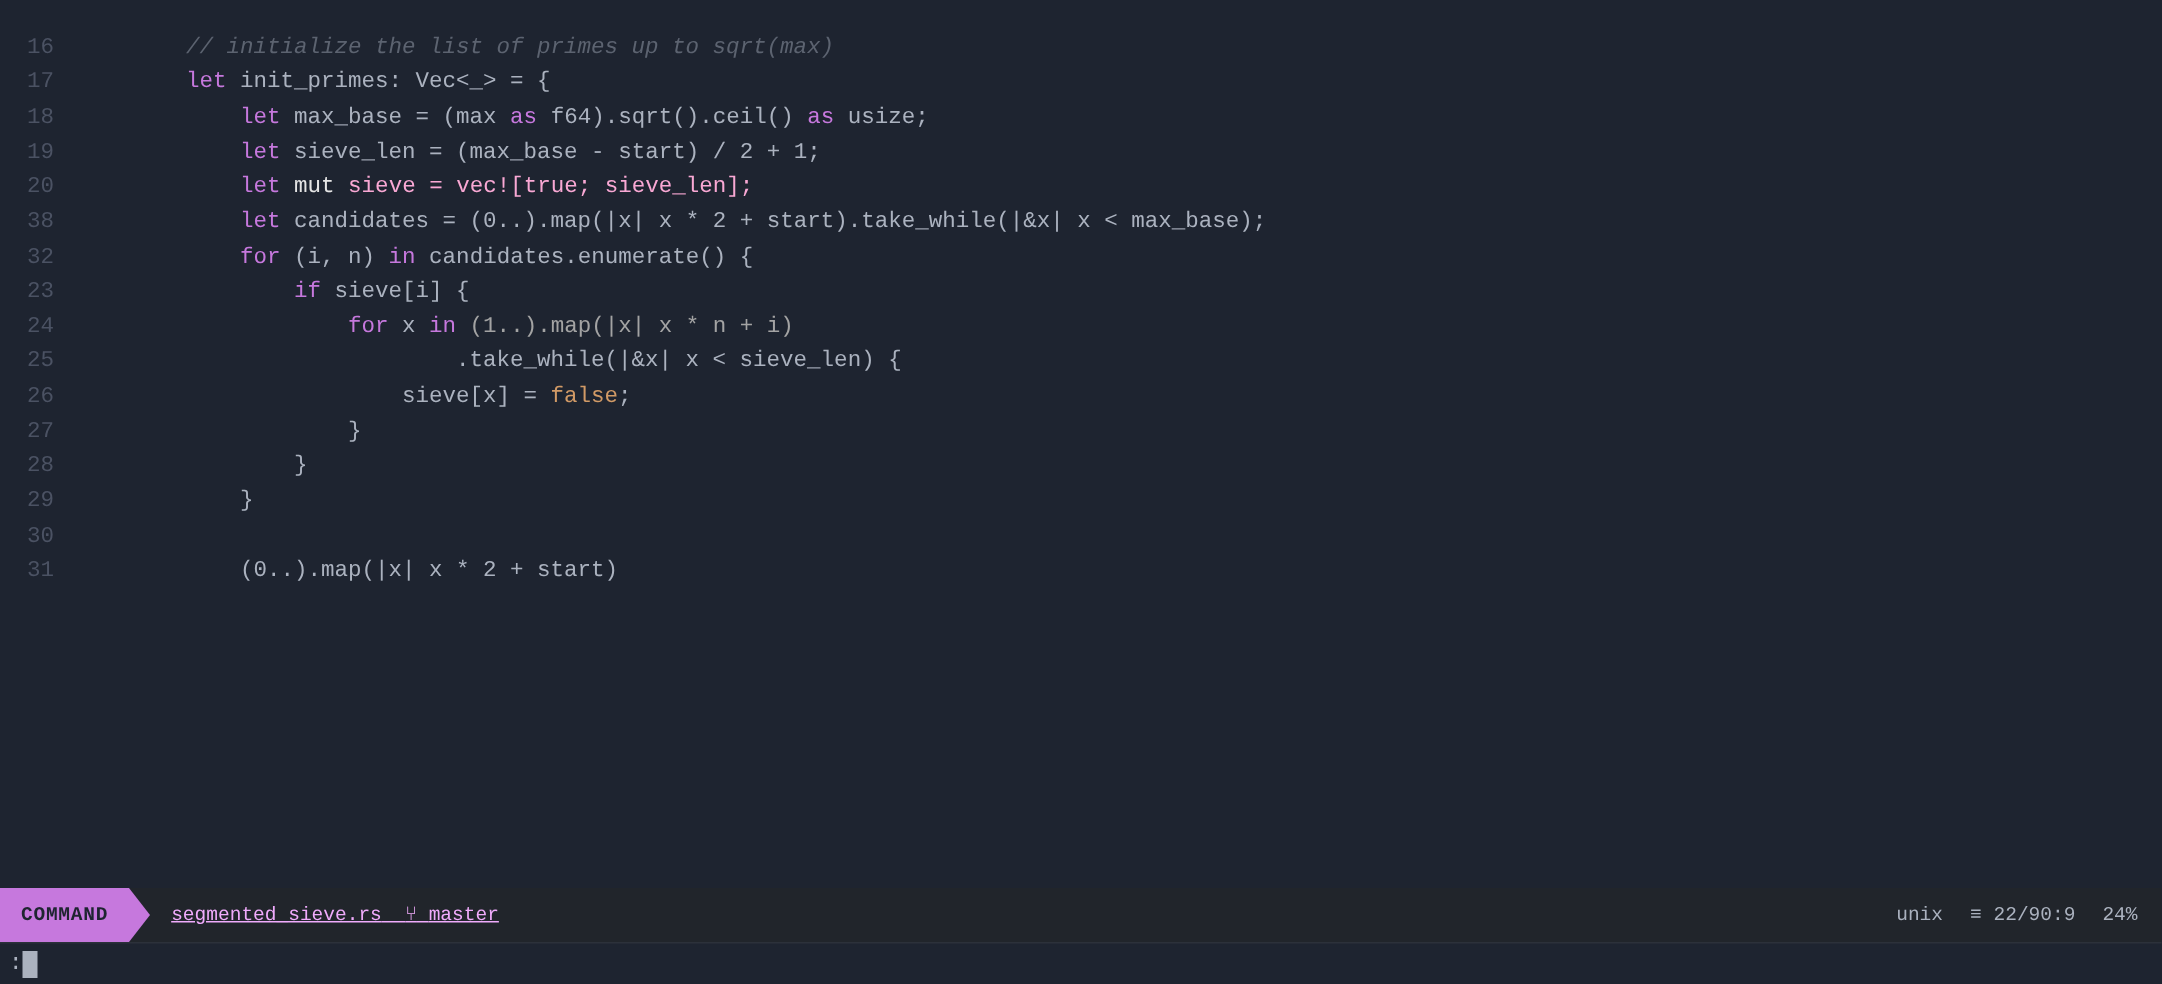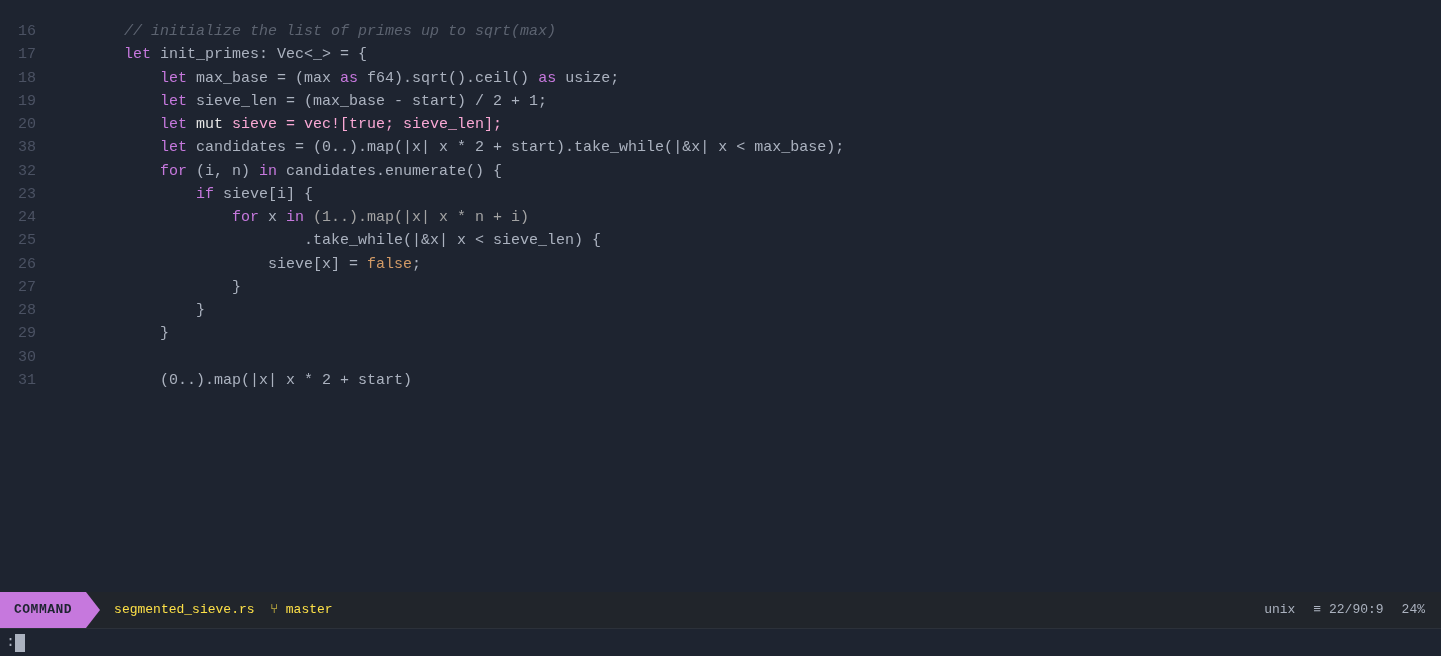--- a/index.html
+++ b/index.html
@@ -75,21 +75,22 @@
     .status-arrow {
       width: 0;
       height: 0;
       border-top: 18px solid transparent;
       border-bottom: 18px solid transparent;
       border-left: 14px solid #c678dd;
     }
 
     .status-filename {
       padding: 0 14px;
-      color: #fde047;
+      color: #f0abfc;
+      text-decoration: underline;
     }
 
     .status-right {
       margin-left: auto;
       display: flex;
       align-items: center;
       gap: 18px;
       padding-right: 16px;
     }
 

